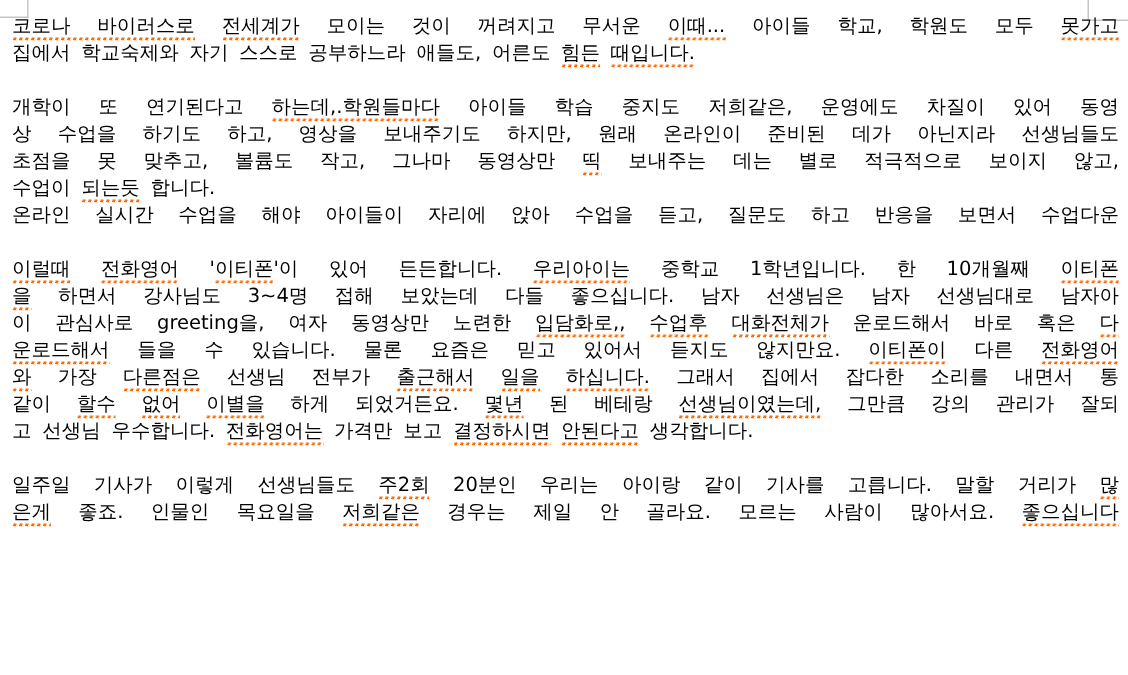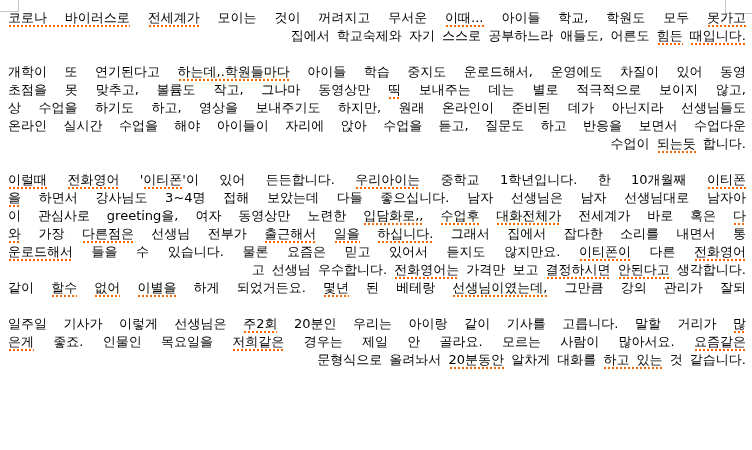--- a/index.html
+++ b/index.html
@@ -41,21 +41,21 @@
     top: 9px;
     width: 738px;
   }
   .para { margin: 0 0 18px 0; }
   .para:last-child { margin-bottom: 0; }
   .line {
     height: 18px;
     white-space: nowrap;
     overflow: hidden;
     word-spacing: 3px;
-    text-align: right;
+    text-align: left;
   }
   .line.j {
     text-align: justify;
     text-align-last: justify;
   }
   
   .sp {
     padding-bottom: 2px;
     background-image: linear-gradient(115deg, transparent 0 28%, var(--spell, #ff6a00) 28% 68%, transparent 68%);
     background-size: 4px 2px;
@@ -68,34 +68,33 @@
 
 <div class="page" style="--bg: #ffffff; --fg: #000000; --spell: #ff6a00; --frag: #c6c6c6;">
   <div class="frag frag-tl"></div>
   <div class="frag frag-tr"></div>
   <div class="doc">
       <div class="para">
         <div class="line j"><span class="sp">코로나 바이러스로</span><span> </span><span class="sp">전세계가</span><span> 모이는 것이 꺼려지고 무서운 </span><span class="sp">이때...</span><span> 아이들 학교, 학원도 모두 </span><span class="sp">못가고</span></div>
         <div class="line"><span>집에서 학교숙제와 자기 스스로  공부하느라 애들도, 어른도 </span><span class="sp">힘든</span><span> </span><span class="sp">때입니다.</span></div>
       </div>
       <div class="para">
-        <div class="line j"><span>개학이 또 연기된다고 </span><span class="sp">하는데,.학원들마다</span><span> 아이들 학습 중지도 운로드해서, 운영에도 차질이 있어 동영</span></div>
+        <div class="line j"><span>개학이 또 연기된다고 </span><span class="sp">하는데,.학원들마다</span><span> 아이들 학습 중지도 저희같은, 운영에도 차질이 있어 동영</span></div>
+        <div class="line j"><span>상 수업을 하기도 하고, 영상을 보내주기도 하지만, 원래 온라인이 준비된 데가 아닌지라 선생님들도</span></div>
         <div class="line j"><span>초점을 못 맞추고, 볼륨도 작고,  그나마 동영상만 </span><span class="sp">띡</span><span> 보내주는 데는 별로 적극적으로 보이지 않고,</span></div>
-        <div class="line j"><span>상 수업을 하기도 하고, 영상을 보내주기도 하지만, 원래 온라인이 준비된 데가 아닌지라 선생님들도</span></div>
+        <div class="line"><span>수업이 </span><span class="sp">되는듯</span><span> 합니다.</span></div>
         <div class="line j"><span>온라인 실시간 수업을 해야 아이들이 자리에 앉아 수업을 듣고, 질문도 하고 반응을 보면서 수업다운</span></div>
-        <div class="line"><span>수업이 </span><span class="sp">되는듯</span><span> 합니다.</span></div>
       </div>
       <div class="para">
         <div class="line j"><span class="sp">이럴때</span><span> </span><span class="sp">전화영어</span><span> '</span><span class="sp">이티폰</span><span>'이 있어 든든합니다.  </span><span class="sp">우리아이는</span><span> 중학교 1학년입니다. 한 10개월째 </span><span class="sp">이티폰</span></div>
         <div class="line j"><span class="sp">을</span><span> 하면서 강사님도 3~4명 접해 보았는데 다들 좋으십니다.  남자 선생님은 남자 선생님대로 남자아</span></div>
-        <div class="line j"><span>이 관심사로 greeting을, 여자 동영상만 노련한 </span><span class="sp">입담화로,,</span><span>  </span><span class="sp">수업후</span><span> </span><span class="sp">대화전체가</span><span> 전세계가 바로 혹은 </span><span class="sp">다</span></div>
+        <div class="line j"><span>이 관심사로 greeting을, 여자 동영상만 노련한 </span><span class="sp">입담화로,,</span><span>  </span><span class="sp">수업후</span><span> </span><span class="sp">대화전체가</span><span> 운로드해서 바로 혹은 </span><span class="sp">다</span></div>
+        <div class="line j"><span class="sp">운로드해서</span><span> 들을 수 있습니다.  물론 요즘은 믿고 있어서 듣지도 않지만요.  </span><span class="sp">이티폰이</span><span> 다른 </span><span class="sp">전화영어</span></div>
         <div class="line j"><span class="sp">와</span><span> 가장 </span><span class="sp">다른점은</span><span> 선생님 전부가 </span><span class="sp">출근해서</span><span> </span><span class="sp">일을</span><span> </span><span class="sp">하십니다.</span><span>  그래서 집에서 잡다한 소리를 내면서 통</span></div>
-        <div class="line j"><span class="sp">운로드해서</span><span> 들을 수 있습니다.  물론 요즘은 믿고 있어서 듣지도 않지만요.  </span><span class="sp">이티폰이</span><span> 다른 </span><span class="sp">전화영어</span></div>
+        <div class="line j"><span>같이 </span><span class="sp">할수</span><span> </span><span class="sp">없어</span><span> </span><span class="sp">이별을</span><span> 하게 되었거든요.  </span><span class="sp">몇년</span><span> 된 베테랑 </span><span class="sp">선생님이였는데,</span><span>  그만큼 강의 관리가 잘되</span></div>
         <div class="line"><span>고 선생님 우수합니다.  </span><span class="sp">전화영어는</span><span> 가격만 보고 </span><span class="sp">결정하시면</span><span> </span><span class="sp">안된다고</span><span> 생각합니다.</span></div>
-        <div class="line j"><span>같이 </span><span class="sp">할수</span><span> </span><span class="sp">없어</span><span> </span><span class="sp">이별을</span><span> 하게 되었거든요.  </span><span class="sp">몇년</span><span> 된 베테랑 </span><span class="sp">선생님이였는데,</span><span>  그만큼 강의 관리가 잘되</span></div>
       </div>
       <div class="para">
-        <div class="line j"><span>일주일 기사가 이렇게 선생님은 </span><span class="sp">주2회</span><span> 20분인 우리는 아이랑 같이 기사를 고릅니다.  말할 거리가 </span><span class="sp">많</span></div>
-        <div class="line j"><span class="sp">은게</span><span> 좋죠.  인물인 목요일을 </span><span class="sp">저희같은</span><span> 경우는 제일 안 골라요.  모르는 사람이 많아서요.  </span><span class="sp">요즘같은</span></div>
-        <div class="line"><span>문형식으로 올려놔서 </span><span class="sp">20분동안</span><span> 알차게 대화를 </span><span class="sp">하고 있는</span><span> 것 같습니다.</span></div>
+        <div class="line j"><span>일주일 기사가 이렇게 선생님들도 </span><span class="sp">주2회</span><span> 20분인 우리는 아이랑 같이 기사를 고릅니다.  말할 거리가 </span><span class="sp">많</span></div>
+        <div class="line j"><span class="sp">은게</span><span> 좋죠.  인물인 목요일을 </span><span class="sp">저희같은</span><span> 경우는 제일 안 골라요.  모르는 사람이 많아서요.  </span><span class="sp">좋으십니다</span></div>
       </div>
     </div>
 </div>
 
 </body></html>

